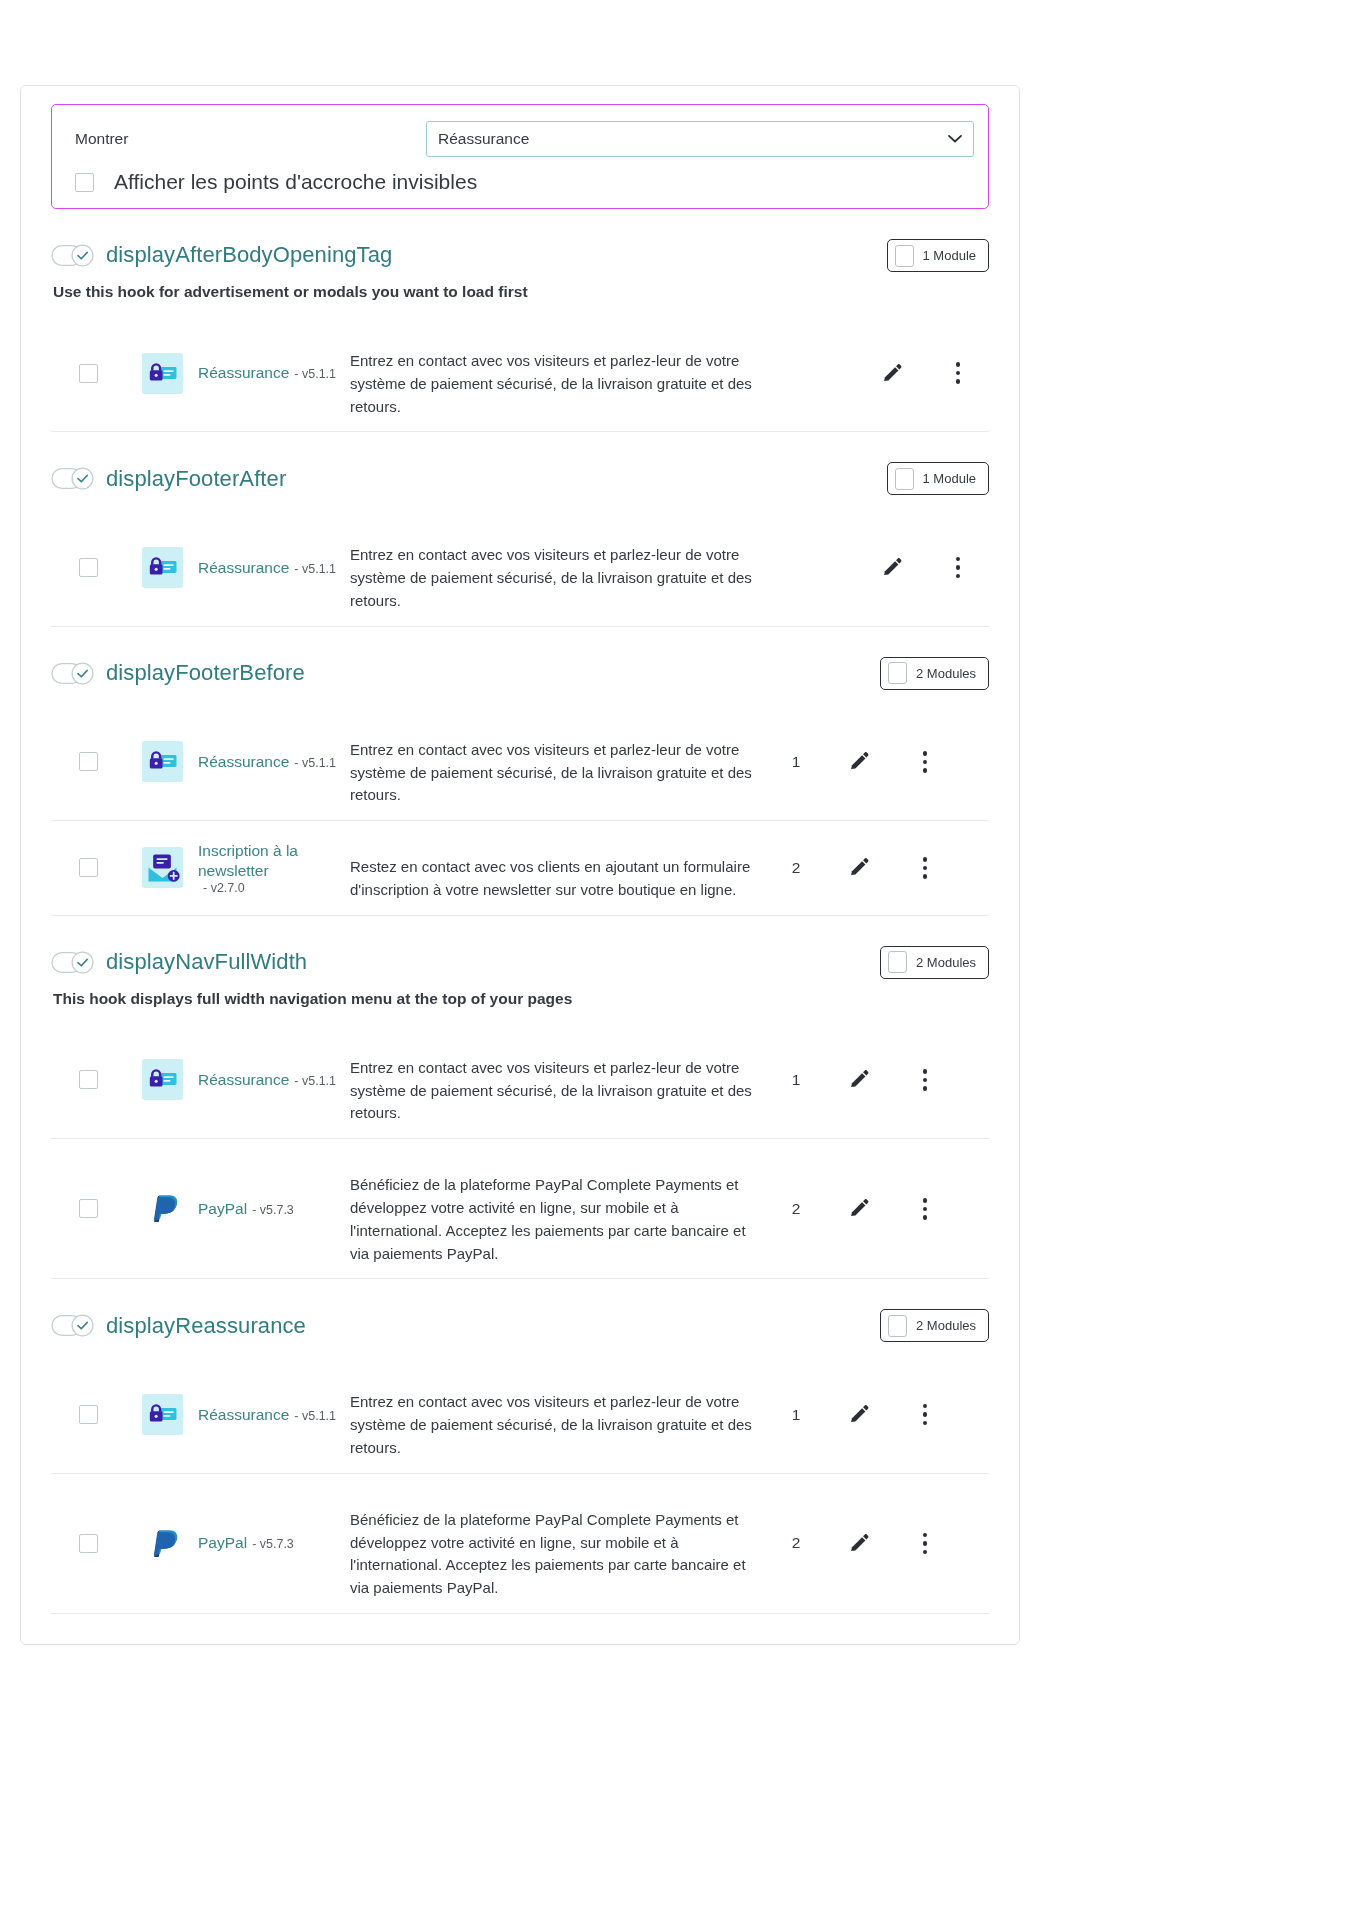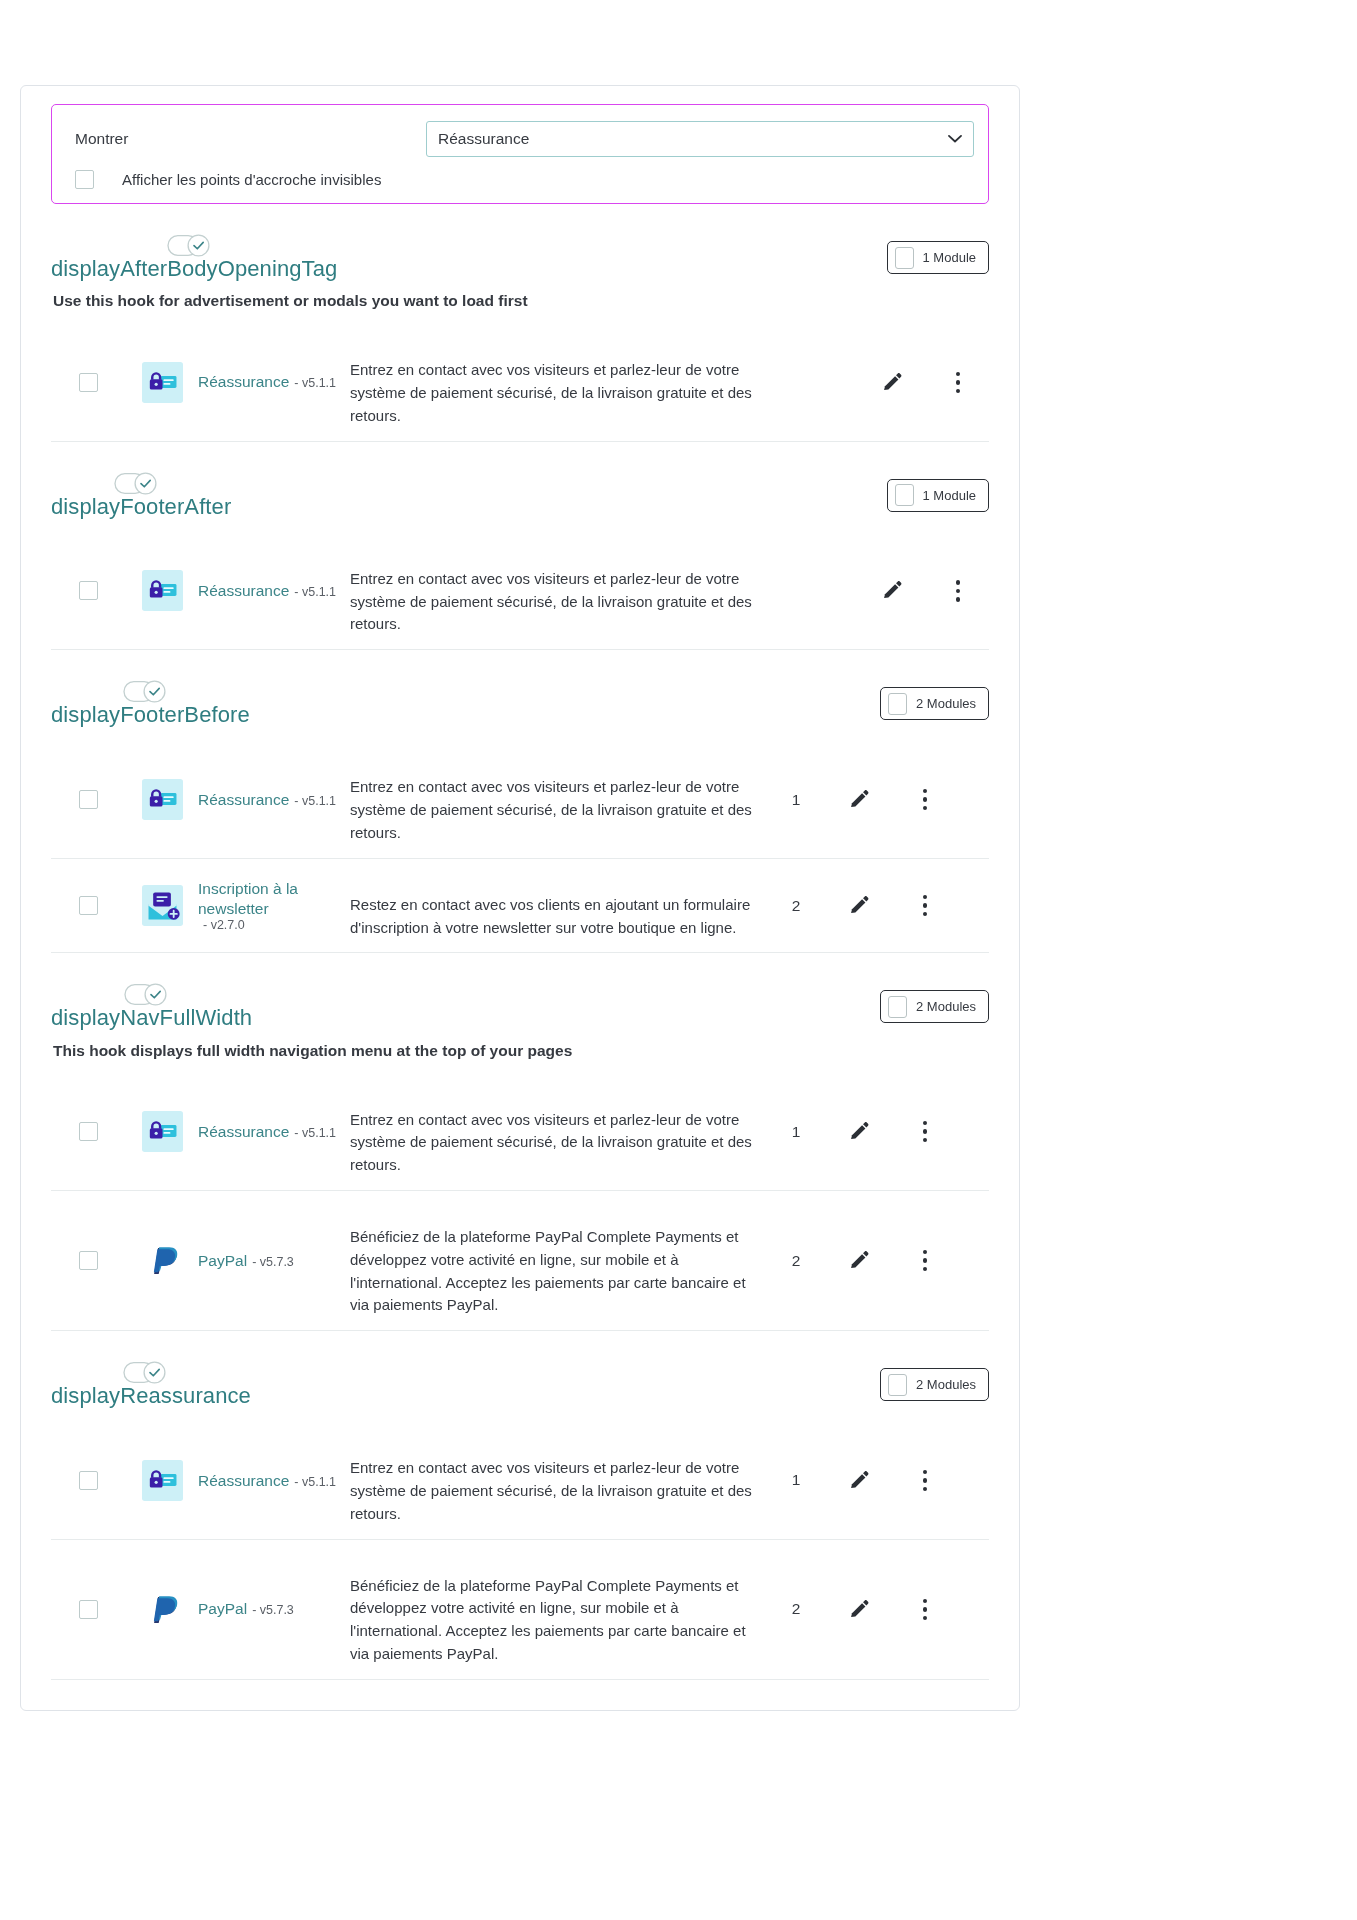--- a/index.html
+++ b/index.html
@@ -105,33 +105,33 @@
 
   .chk-row { display: flex; align-items: center; padding-left: 9px; margin-top: 13px; }
   .chkbox {
     width: 19px; height: 19px;
     border: 1px solid #bdcbcb;
     border-radius: 2px;
     background: #fff;
     display: inline-block;
     flex: none;
   }
-  .chk-label { font-size: 15px; margin-left: 28px; color: #363a41; }
+  .chk-label { font-size: 21px; margin-left: 20px; color: #363a41; }
 
   
   .hooks { padding: 0 30px 30px 30px; }
 
   .hook { margin-top: 30px; }
 
   .hook-head {
     display: flex;
     align-items: center;
     justify-content: space-between;
   }
-  .hook-title-wrap { display: flex; align-items: center; flex-direction: column; }
+  .hook-title-wrap { display: flex; align-items: center; }
 
   .toggle {
     width: 43px; height: 23px;
     flex: none;
     margin-right: 12px;
   }
 
   .hook-name {
     font-size: 22px;
     color: #2f7d81;

